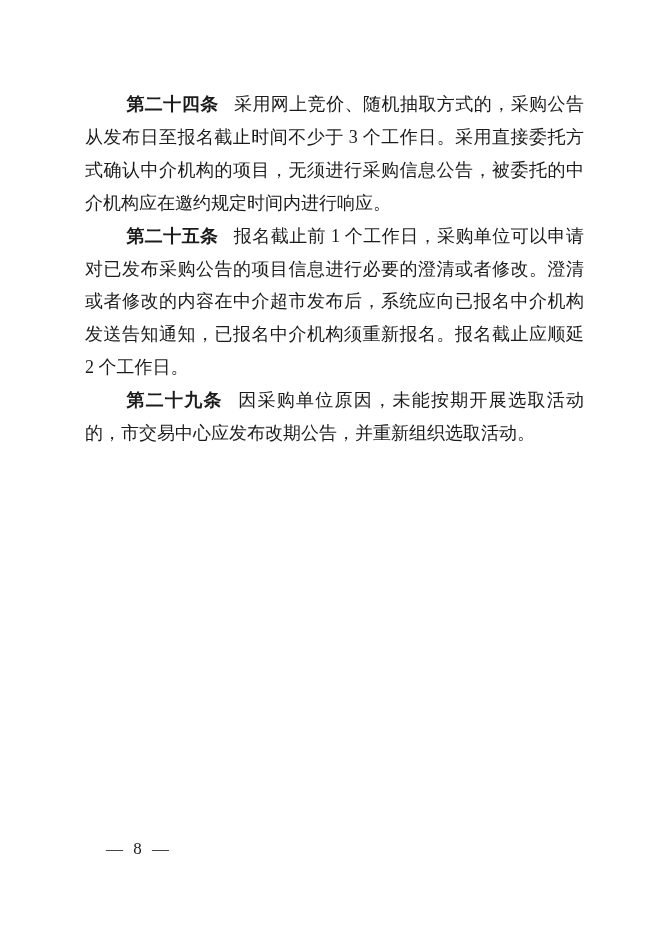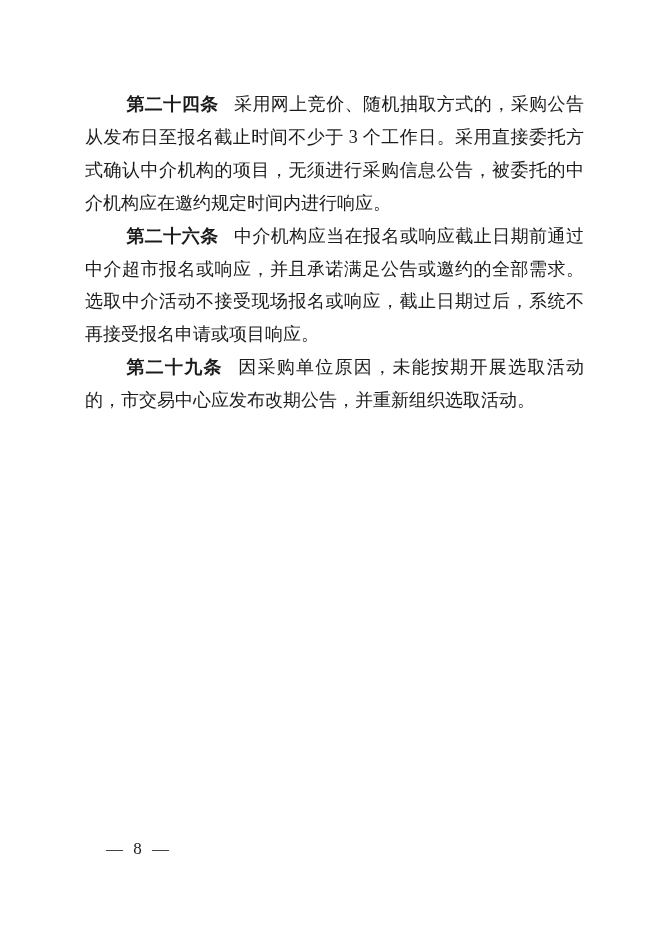--- a/index.html
+++ b/index.html
@@ -46,22 +46,22 @@
 </style>
 </head>
 <body>
 
 <div class="page">
 
   <div class="text-block">
 
     <p class="para"><span class="article-label">第二十四条</span><span>采用网上竞价、随机抽取方式的，采购公告从发布日至报名截止时间不少于 3 个工作日。采用直接委托方式确认中介机构的项目，无须进行采购信息公告，被委托的中介机构应在邀约规定时间内进行响应。</span></p>
 
+    <p class="para"><span class="article-label">第二十五条</span><span>报名截止前 1 个工作日，采购单位可以申请对已发布采购公告的项目信息进行必要的澄清或者修改。澄清或者修改的内容在中介超市发布后，系统应向已报名中介机构发送告知通知，已报名中介机构须重新报名。报名截止应顺延 2 个工作日。</span></p>
 
-    <p class="para"><span class="article-label">第二十六条</span><span>中介机构应当在报名或响应截止日期前通过中介超市报名或响应，并且承诺满足公告或邀约的全部需求。选取中介活动不接受现场报名或响应，截止日期过后，系统不再接受报名申请或项目响应。</span></p>
 
 
 
     <p class="para"><span class="article-label">第二十九条</span><span>因采购单位原因，未能按期开展选取活动的，市交易中心应发布改期公告，并重新组织选取活动。</span></p>
 
 
   </div>
 
   <div class="page-number">— 8 —</div>
 

